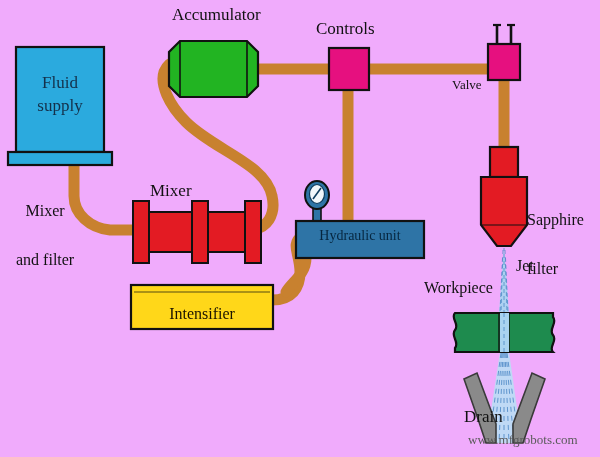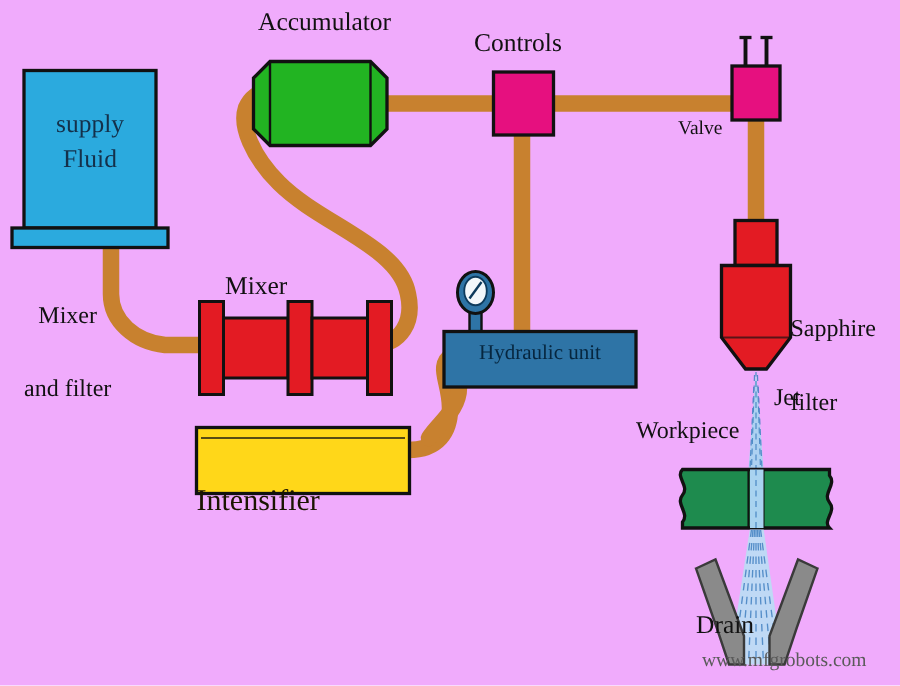--- a/index.html
+++ b/index.html
@@ -48,21 +48,21 @@
     line-height: 1.35;
   }
   .lbl-hydraulic {
     position: absolute;
     left: 301px; top: 228px; width: 118px;
     font-size: 14px; color: #06263f; text-align: center; font-family: Liberation Serif, serif;
   }
   .lbl-intensifier {
     position: absolute;
     left: 131px; top: 305px; width: 142px;
-    font-size: 20px; color: #1b1400; text-align: left; margin-top: 18px;
+    font-size: 16px; color: #1b1400; text-align: center;
   }
   .watermark {
     position: absolute;
     left: 468px; top: 432px;
     font-size: 13px;
     font-family: "Liberation Serif", "DejaVu Serif", serif;
     color: #5a5a5a;
     white-space: pre;
   }
 </style>
@@ -204,22 +204,22 @@
   <div class="lbl lbl-controls">Controls</div>
 
   <div class="lbl lbl-valve">Valve</div>
 
   <div class="lbl lbl-sapphire">
     <div>Sapphire</div>
     <div>filter</div>
   </div>
 
   <div class="lbl-fluid">
+    <div>Fluid</div>
     <div>supply</div>
-    <div>Fluid</div>
   </div>
 
   <div class="lbl lbl-mixer">
     <div>Mixer</div>
     <div>and filter</div>
   </div>
 
   <div class="lbl lbl-pump">Mixer</div>
 
   <div class="lbl-intensifier">Intensifier</div>

